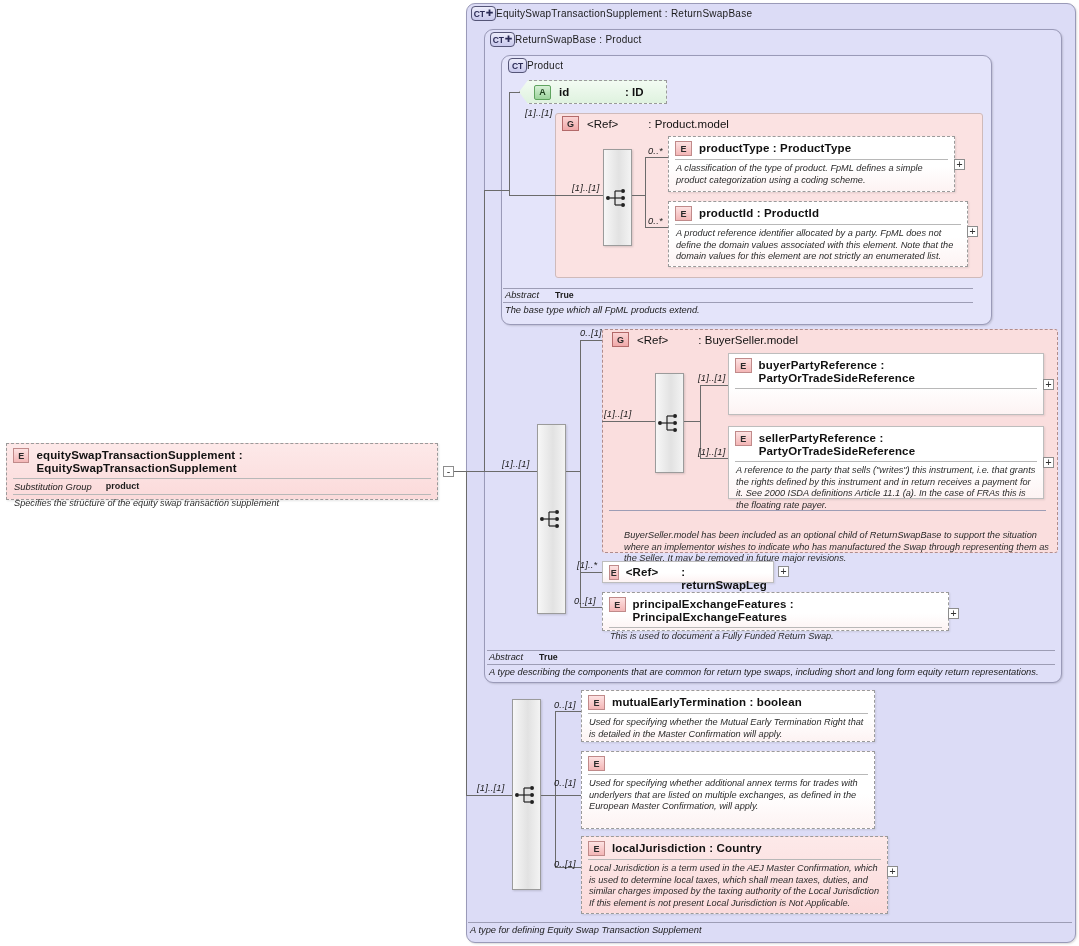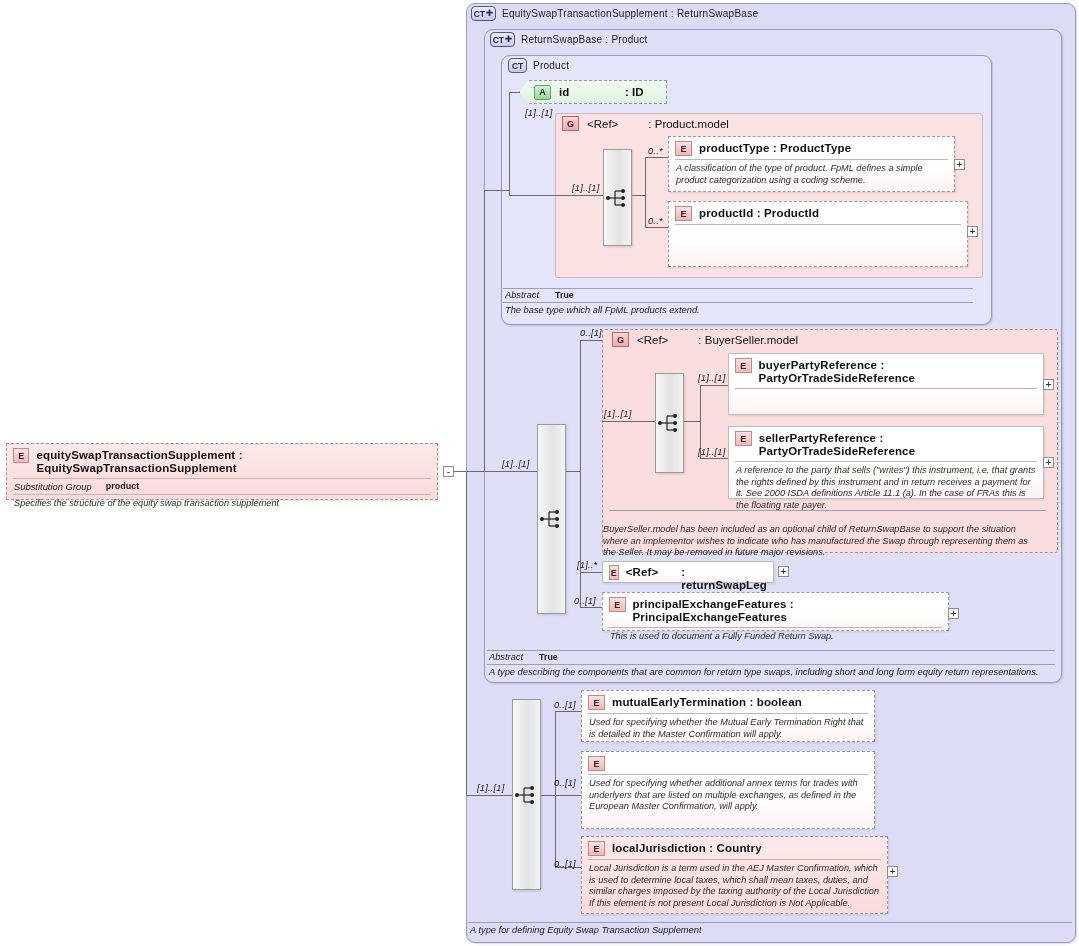--- a/index.html
+++ b/index.html
@@ -24,21 +24,20 @@
     background: #dcdcf6;
     box-shadow: 1px 1px 2px rgba(0,0,0,0.15);
   }
   .ct-box.lvl2 { background: #dfdff8; }
   .ct-box.lvl3 { background: #e4e4fa; }
 
   .ct-badge {
     position: absolute;
     display: flex;
     align-items: center;
-    gap: 6px;
     font-size: 11.5px;
     color: #1b1b1b;
     white-space: nowrap;
   }
   .ct-chip {
     display: inline-flex;
     align-items: center;
     justify-content: center;
     gap: 1px;
     width: 25px; height: 15px;
@@ -282,20 +281,21 @@
     <div class="el-desc">A classification of the type of product. FpML defines a simple product categorization using a coding scheme.</div>
   </div>
   <div class="tgl" style="left:954px; top:159px;">+</div>
 
   <div class="el-box" style="left:668px; top:201px; width:300px; height:66px;">
     <div class="el-head">
       <span class="echip">E</span>
       <span class="lbl">productId : ProductId</span>
     </div>
     <div class="el-sep"></div>
+    <div class="el-desc">A product reference identifier allocated by a party. FpML does not define the domain values associated with this element. Note that the domain values for this element are not strictly an enumerated list.</div>
   </div>
   <div class="tgl" style="left:967px; top:226px;">+</div>
 
   <div class="note-sep" style="left:503px; top:288px; width:470px;"></div>
   <div class="note-kv" style="left:505px; top:290px;">
     <span class="k">Abstract</span>
     <span class="v">True</span>
   </div>
   <div class="note-sep" style="left:503px; top:302px; width:470px;"></div>
   <div class="note-txt" style="left:505px; top:305px;">The base type which all FpML products extend.</div>
@@ -371,21 +371,21 @@
     <div class="el-head">
       <span class="echip">E</span>
       <span class="lbl">sellerPartyReference : PartyOrTradeSideReference</span>
     </div>
     <div class="el-sep"></div>
     <div class="el-desc">A reference to the party that sells ("writes") this instrument, i.e. that grants the rights defined by this instrument and in return receives a payment for it. See 2000 ISDA definitions Article 11.1 (a). In the case of FRAs this is the floating rate payer.</div>
   </div>
   <div class="tgl" style="left:1043px; top:457px;">+</div>
 
   <div class="note-sep" style="left:609px; top:510px; width:437px;"></div>
-  <div class="el-desc" style="position:absolute; left:601px; top:512px; width:437px; padding:12px 0 0 2px;">BuyerSeller.model has been included as an optional child of ReturnSwapBase to support the situation where an implementor wishes to indicate who has manufactured the Swap through representing them as the Seller. It may be removed in future major revisions.</div>
+  <div class="el-desc" style="position:absolute; left:622px; top:512px; width:437px; padding:18px 0 0 2px;">BuyerSeller.model has been included as an optional child of ReturnSwapBase to support the situation where an implementor wishes to indicate who has manufactured the Swap through representing them as the Seller. It may be removed in future major revisions.</div>
 
   <div class="el-box solid" style="left:602px; top:561px; width:172px; height:22px;">
     <div class="el-head" style="padding:3px 6px;">
       <span class="echip">E</span>
       <span class="lbl">&lt;Ref&gt;</span>
       <span class="lbl" style="margin-left:16px;">: returnSwapLeg</span>
     </div>
   </div>
   <div class="tgl" style="left:778px; top:566px;">+</div>
 

